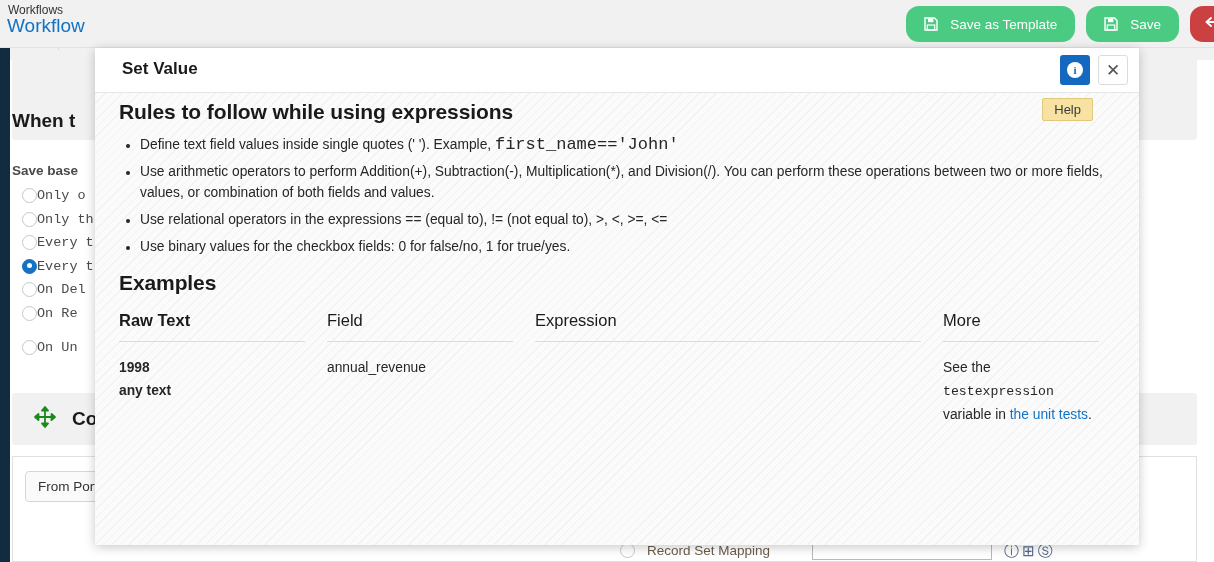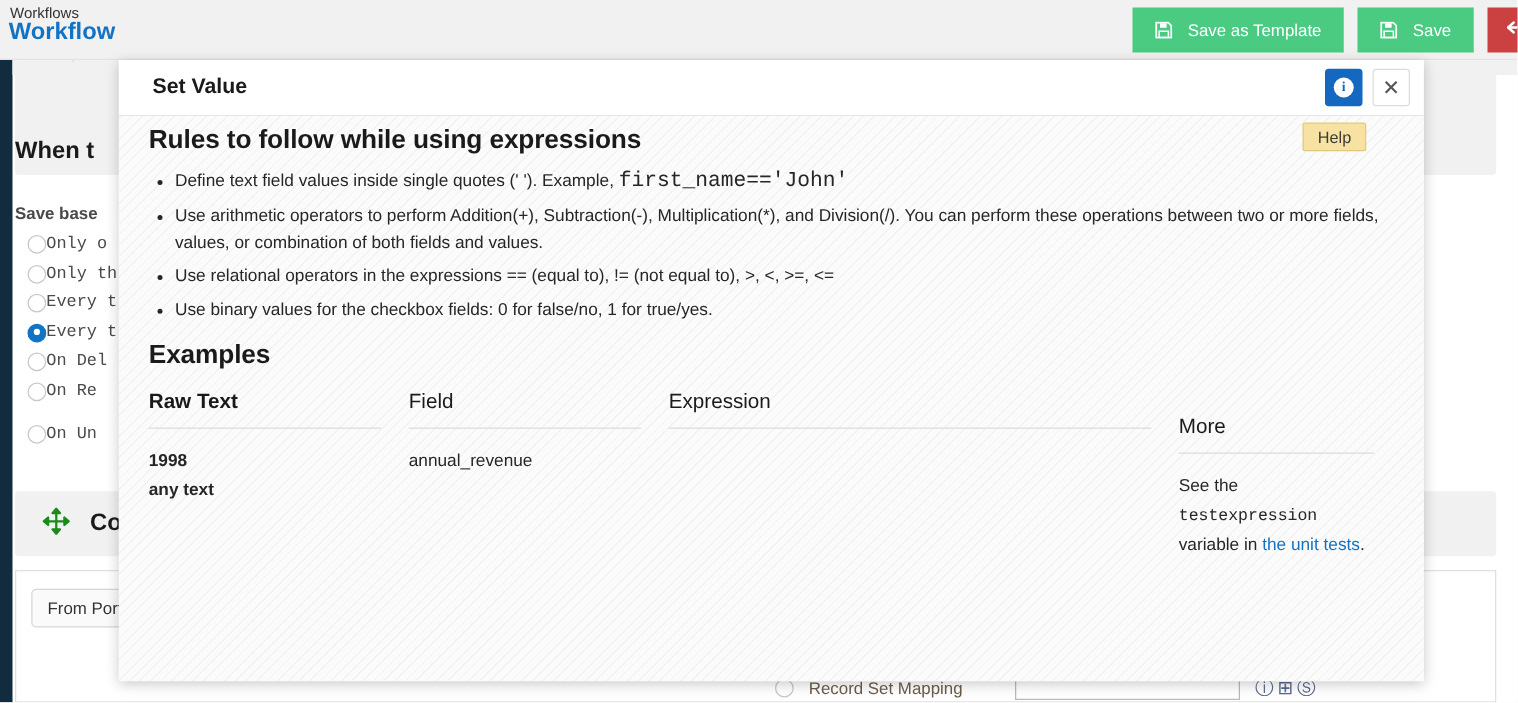--- a/index.html
+++ b/index.html
@@ -29,35 +29,35 @@
     position: absolute;
     left: 8px; top: 3px;
     font-size: 12px;
     color: #333333;
     line-height: 14px;
   }
   .page-title {
     position: absolute;
     left: 7px; top: 15px;
     font-size: 19px;
-    font-weight: bold;
+    font-weight: normal;
     color: #1273c4;
     line-height: 22px;
   }
   .header-actions {
     position: absolute;
     right: 0; top: 6px;
     display: flex;
     align-items: center;
     gap: 11px;
     padding-right: 0;
   }
   .btn {
     border: none;
-    border-radius: 0;
+    border-radius: 13px;
     height: 36px;
     display: flex;
     align-items: center;
     justify-content: center;
     gap: 12px;
     padding: 0 18px;
     font-size: 13.5px;
     color: #ffffff;
     cursor: pointer;
     font-family: "Liberation Sans", sans-serif;
@@ -358,21 +358,21 @@
 
   .examples-table {
     margin-top: 16px;
     display: flex;
     width: 100%;
   }
   .ex-col { flex: none; box-sizing: border-box; }
   .ex-col-raw  { width: 208px; font-weight: bold; }
   .ex-col-field{ width: 208px; }
   .ex-col-expr { width: 408px; }
-  .ex-col-more { width: 178px; margin-top: 20px; }
+  .ex-col-more { width: 178px; }
   .ex-head {
     font-size: 16.5px;
     color: #1a1a1a;
     padding-bottom: 11px;
     border-bottom: 1px solid #dcdcdc;
     margin-right: 22px;
   }
   .ex-cell {
     padding-top: 14px;
     font-size: 13.8px;

